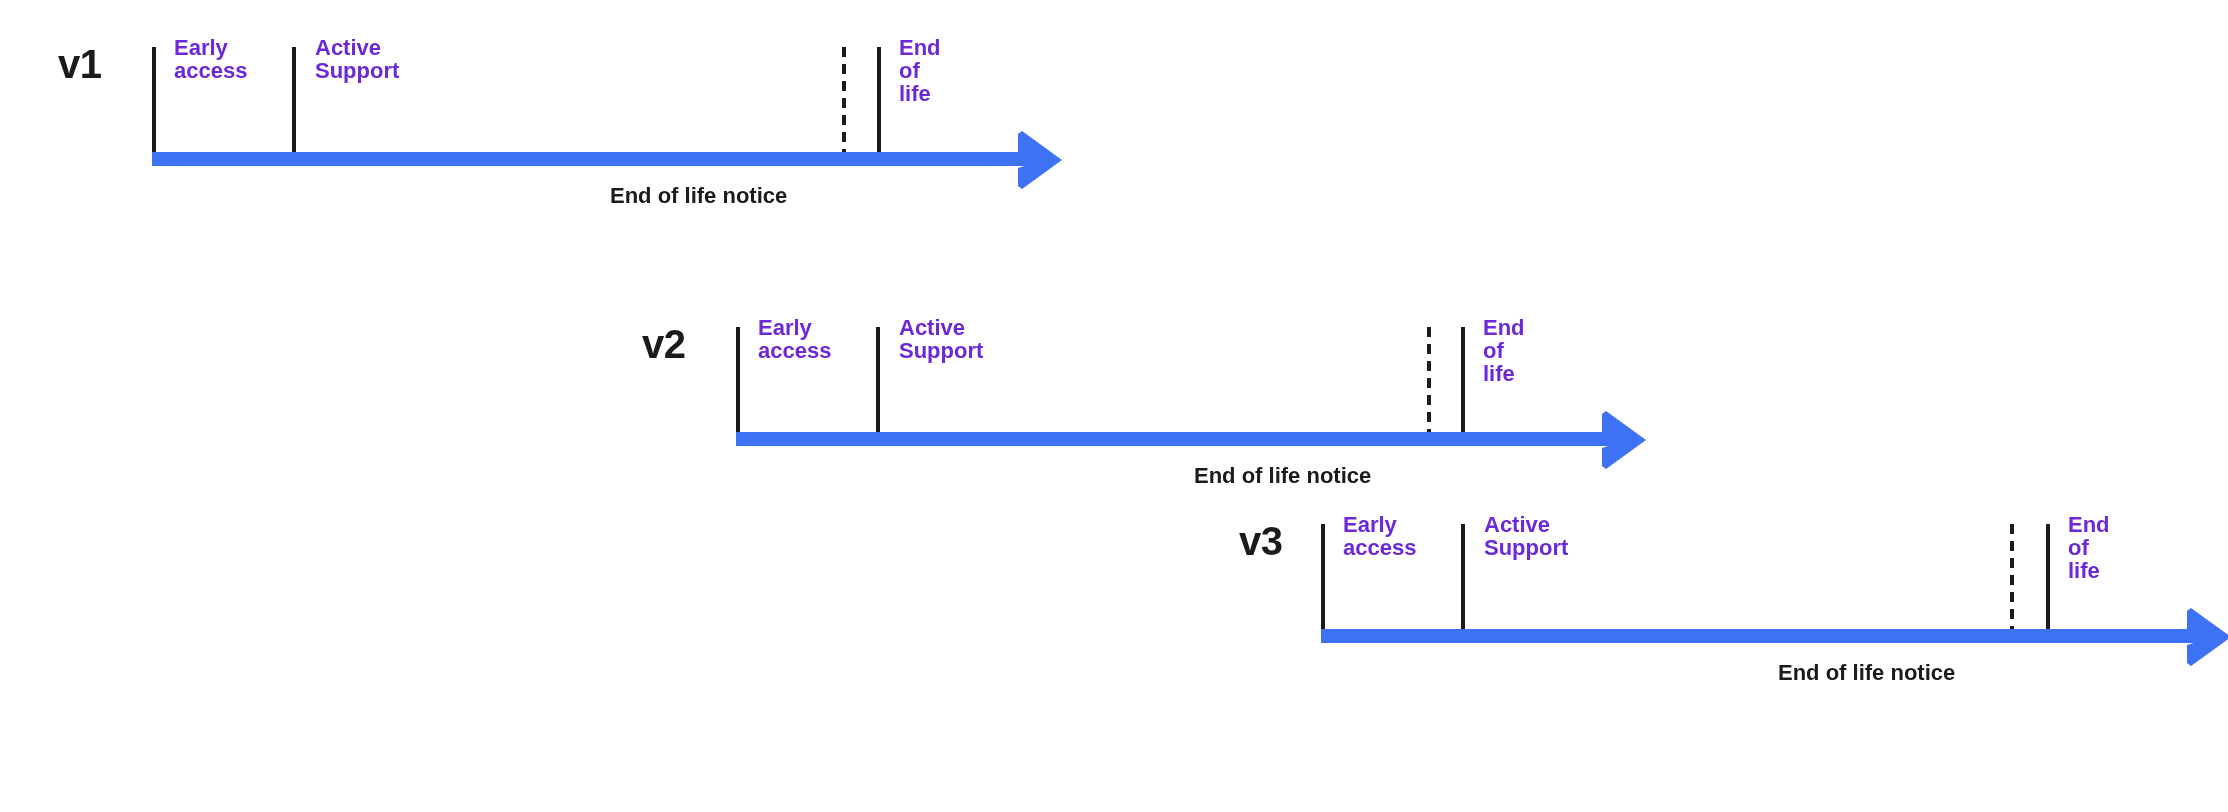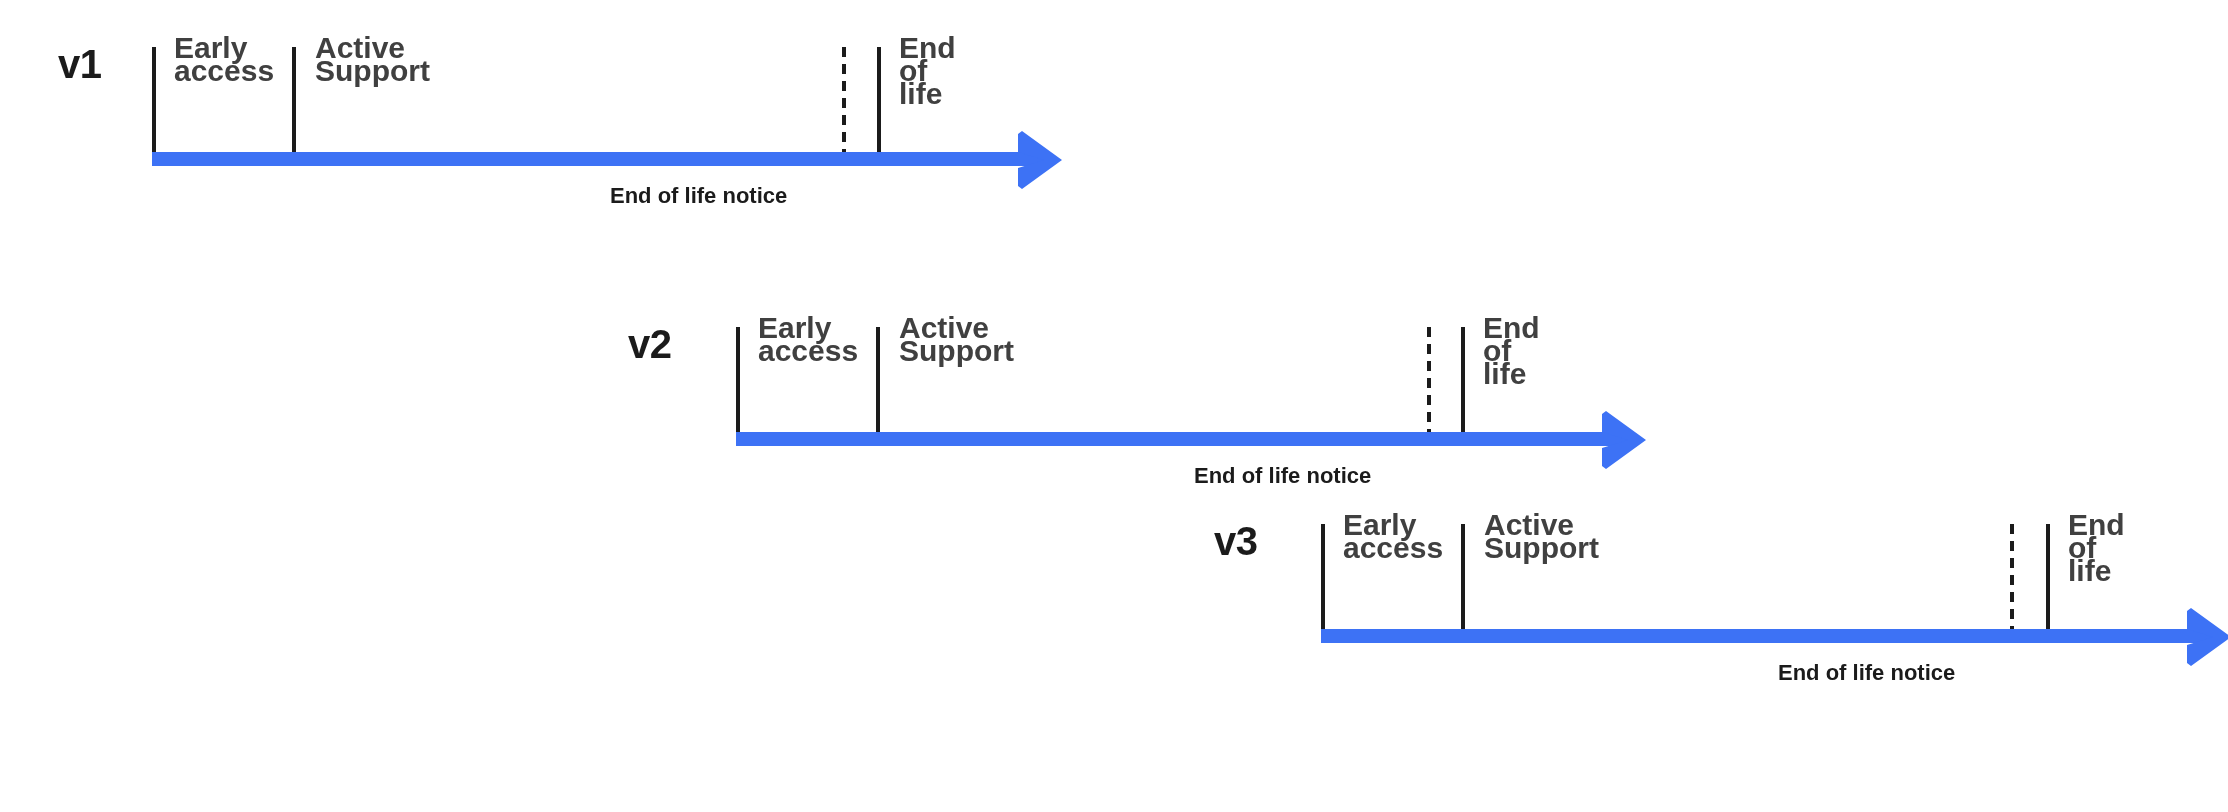--- a/index.html
+++ b/index.html
@@ -48,23 +48,23 @@
       #1b1b1b 10px,
       rgba(0,0,0,0) 10px,
       rgba(0,0,0,0) 17px
     );
     background-size: 4px 17px;
     background-repeat: repeat-y;
   }
   
   .phase-label {
     position: absolute;
-    font-size: 30px;
+    font-size: 22px;
     font-weight: 700;
-    color: #404040;
+    color: #6d28d9;
     line-height: 23px;
     white-space: pre-line;
   }
   
   .bar {
     position: absolute;
     height: 14px;
     background: #3d72f5;
   }
   
@@ -115,21 +115,21 @@
       <svg width="48" height="58" viewBox="0 0 48 58" aria-hidden="true">
         <path d="M4 3 L8 0 L48 29 L8 58 L4 55 L4 37 L30 29 L4 21 Z" fill="#3d72f5"></path>
       </svg>
     </div>
 
     <div class="notice-label" style="left:574px; top:174px;">End of life notice</div>
   </div>
 
   <div class="track">
 
-    <div class="version-label" style="left:592px; top:324px;">v2</div>
+    <div class="version-label" style="left:606px; top:324px;">v2</div>
 
     <div class="tick" style="left:700px; top:327px; height:105px;"></div>
 
     <div class="phase-label" style="left:722px; top:316px; width:120px;">Early
 access</div>
 
     <div class="tick" style="left:840px; top:327px; height:105px;"></div>
 
     <div class="phase-label" style="left:863px; top:316px;">Active Support</div>
 
@@ -145,21 +145,21 @@
       <svg width="48" height="58" viewBox="0 0 48 58" aria-hidden="true">
         <path d="M4 3 L8 0 L48 29 L8 58 L4 55 L4 37 L30 29 L4 21 Z" fill="#3d72f5"></path>
       </svg>
     </div>
 
     <div class="notice-label" style="left:1158px; top:454px;">End of life notice</div>
   </div>
 
   <div class="track">
 
-    <div class="version-label" style="left:1178px; top:521px;">v3</div>
+    <div class="version-label" style="left:1203px; top:521px;">v3</div>
 
     <div class="tick" style="left:1285px; top:524px; height:105px;"></div>
 
     <div class="phase-label" style="left:1307px; top:513px; width:120px;">Early
 access</div>
 
     <div class="tick" style="left:1425px; top:524px; height:105px;"></div>
 
     <div class="phase-label" style="left:1448px; top:513px;">Active Support</div>
 

